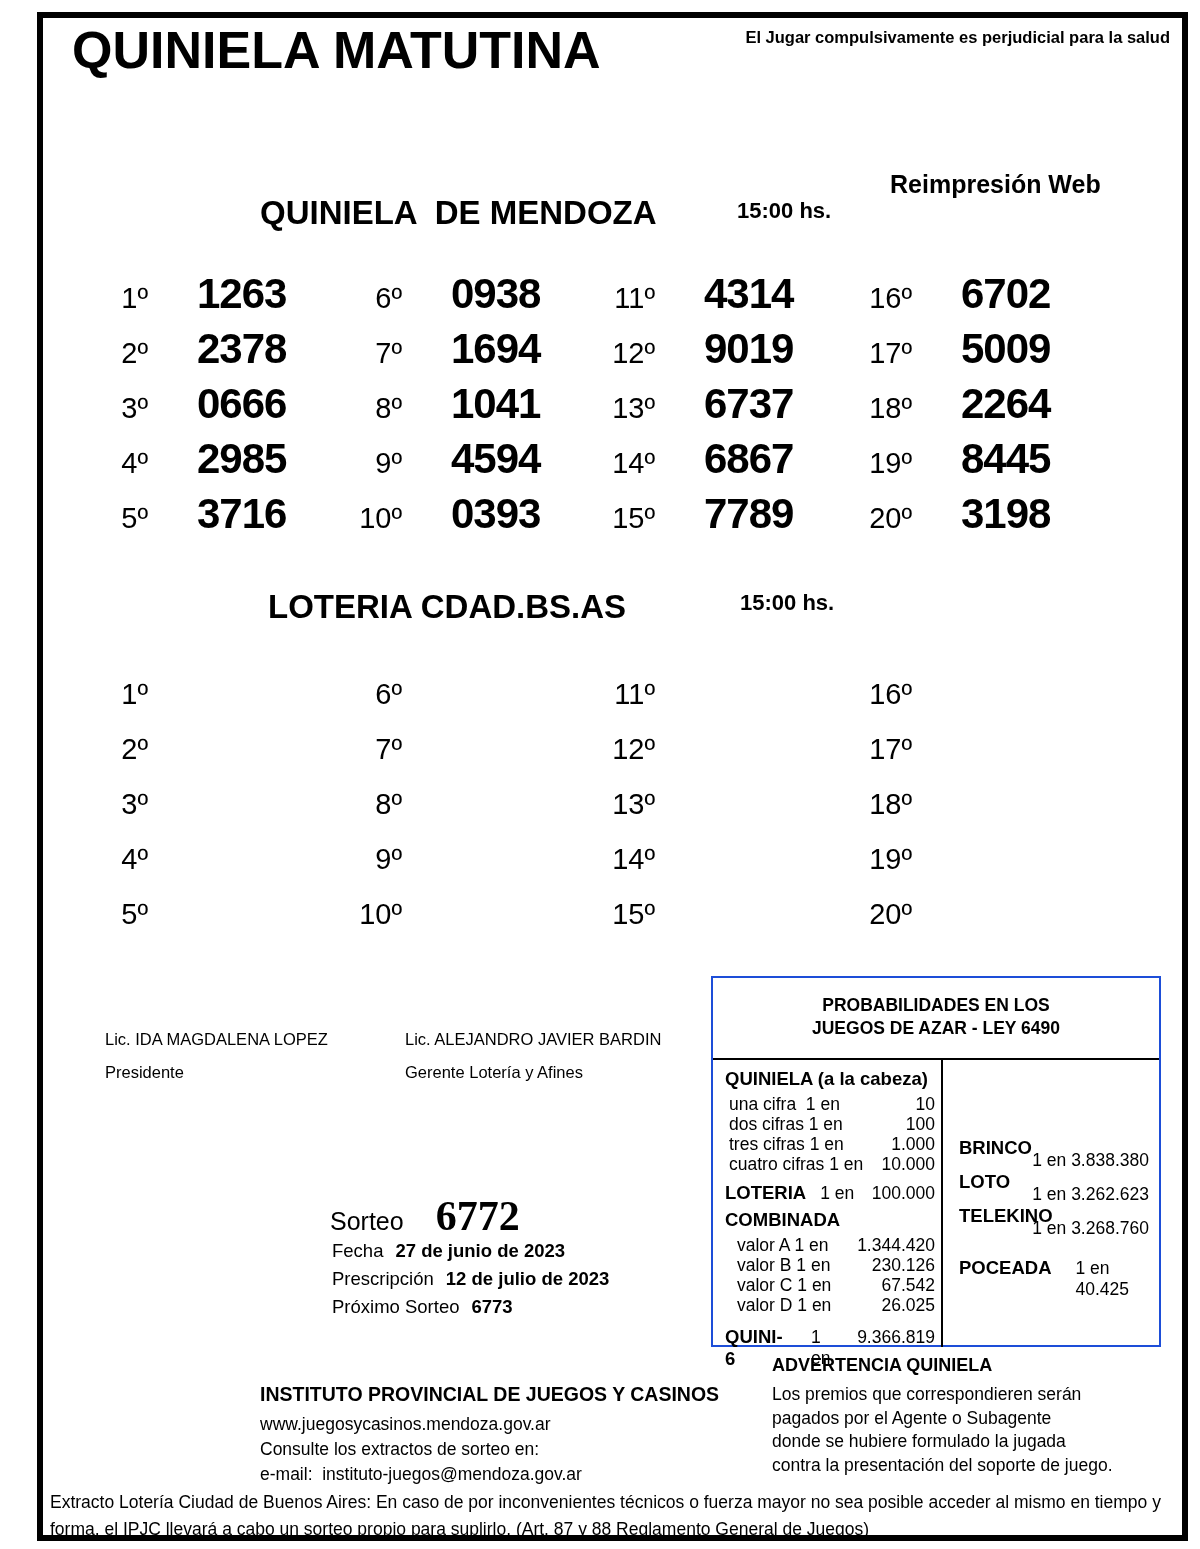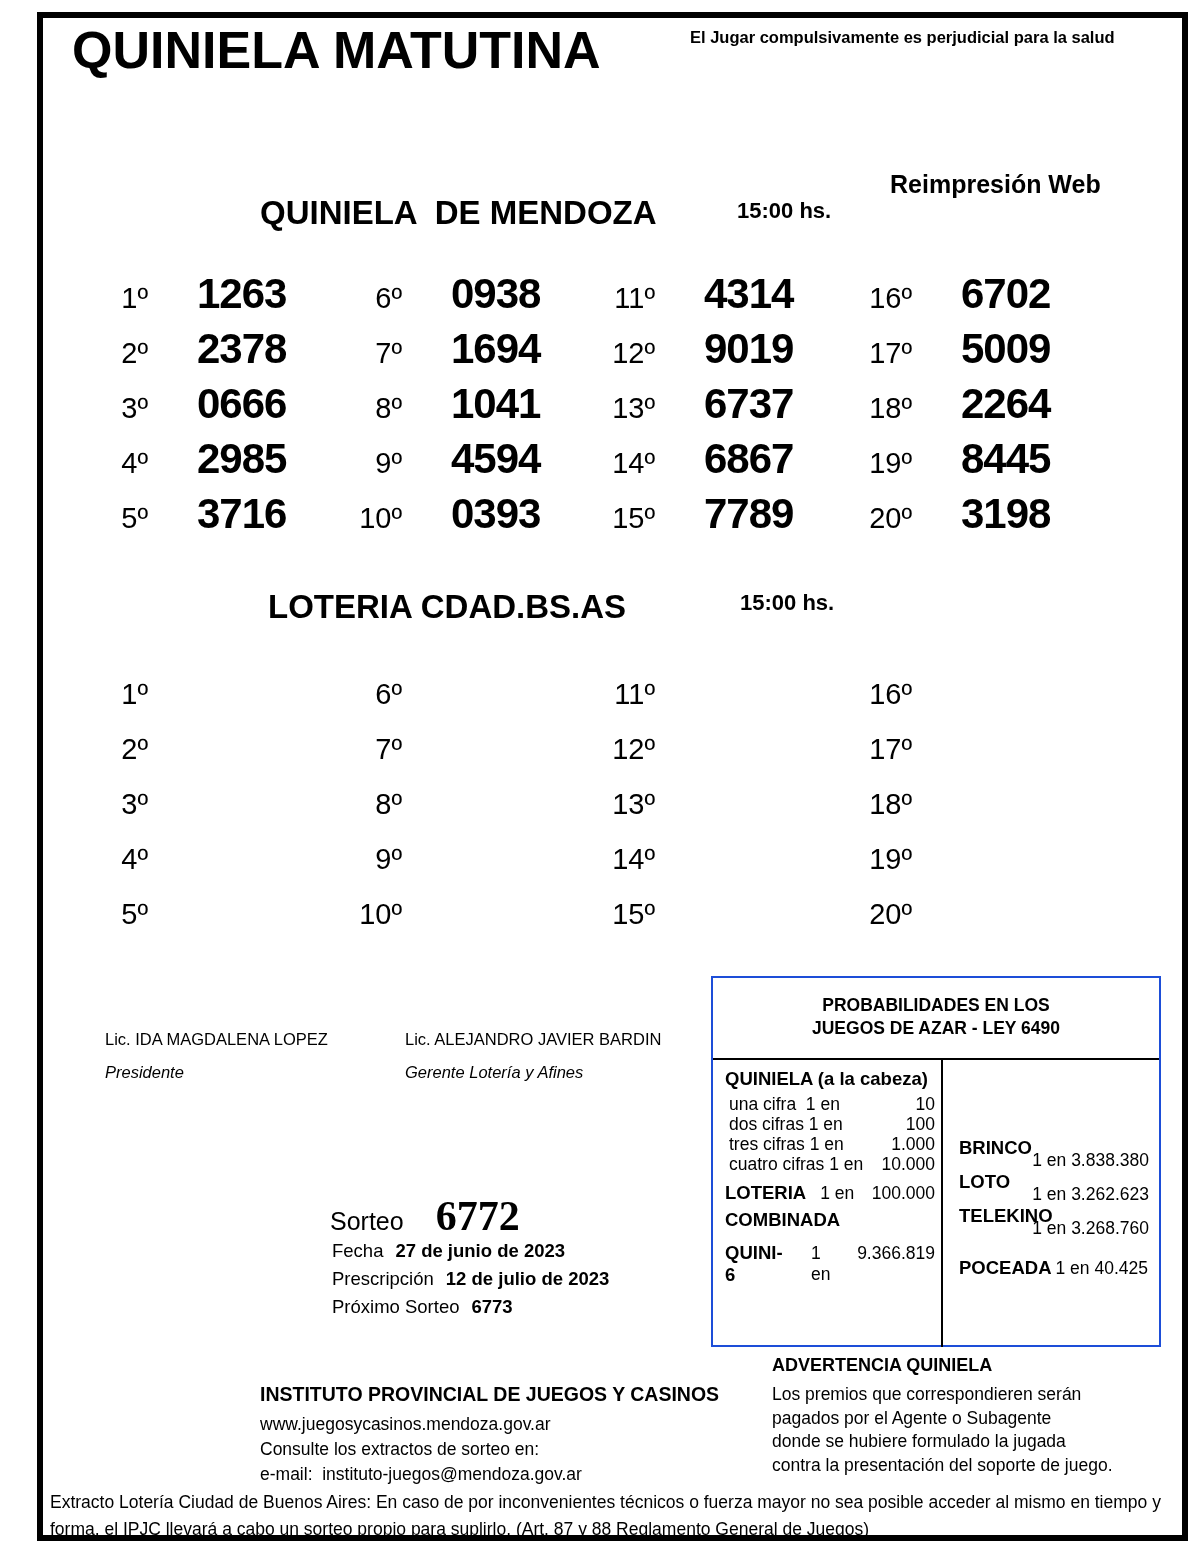--- a/index.html
+++ b/index.html
@@ -5,40 +5,40 @@
   html,body{margin:0;padding:0;}
   body{
     width:1200px;height:1549px;position:relative;overflow:hidden;
     background:#ffffff;color:#000;
     font-family:"Liberation Sans","DejaVu Sans",sans-serif;
   }
   .abs{position:absolute;}
   .page-border{left:37px;top:12px;width:1151px;height:1529px;border:6px solid #000;box-sizing:border-box;}
 
   .doc-title{left:72px;top:20px;font-size:52px;font-weight:bold;white-space:pre;}
-  .health-warning{left:690px;top:28px;width:480px;text-align:left;font-size:16.5px;font-weight:bold;}
+  .health-warning{left:690px;top:28px;width:480px;text-align:right;font-size:16.5px;font-weight:bold;}
   .reprint{left:890px;top:170px;font-size:25px;font-weight:bold;}
 
   .sec-title{font-weight:bold;font-size:33px;white-space:pre;}
   .mendoza-title{left:260px;top:194px;}
   .mendoza-time{left:737px;top:198px;font-size:22px;font-weight:bold;}
   .bsas-title{left:268px;top:588px;}
   .bsas-time{left:740px;top:590px;font-size:22px;font-weight:bold;}
 
   .results-grid{display:grid;grid-template-columns:254px 253px 257px 236px;grid-auto-flow:column;}
   .mendoza-grid{left:96px;top:270px;grid-template-rows:repeat(5,55px);}
   .bsas-grid{left:96px;top:678px;grid-template-rows:repeat(5,55px);}
   .result-cell{display:flex;align-items:baseline;gap:36px;}
   .pos{flex:0 0 52px;text-align:right;font-size:29px;}
   .num{margin-left:13px;font-size:42px;font-weight:bold;letter-spacing:-1px;}
 
   .official{font-size:16.5px;}
   .off-1{left:105px;top:1030px;}
   .off-2{left:405px;top:1030px;}
-  .official .role{margin-top:14px;font-style:italic;}
+  .official .role{margin-top:14px;}
 
   .prob-box{left:711px;top:976px;width:450px;height:371px;border:2px solid #1d4ed8;box-sizing:border-box;}
   .prob-header{height:82px;border-bottom:2px solid #000;box-sizing:border-box;text-align:center;font-weight:bold;font-size:17.5px;padding-top:16px;line-height:23px;}
   .prob-body{display:flex;height:287px;}
   .prob-left{width:230px;box-sizing:border-box;border-right:2px solid #000;padding:8px 6px 6px 12px;}
   .prob-right{flex:1;box-sizing:border-box;padding:78px 10px 8px 16px;}
   .p-sec{font-weight:bold;font-size:18.5px;margin-bottom:4px;}
   .p-row{display:flex;font-size:17.5px;line-height:20px;padding-left:4px;}
   .p-row .lbl{white-space:pre;}
   .p-row .v{margin-left:auto;}
@@ -46,21 +46,21 @@
   .p-loteria .n{font-weight:bold;font-size:18.5px;}
   .p-mid{margin-left:14px;}
   .p-loteria .v{margin-left:auto;}
   .p-comb .p-row{padding-left:12px;}
   .p-quini{display:flex;align-items:baseline;font-size:17.5px;margin-top:11px;}
   .p-quini .n{font-weight:bold;font-size:18.5px;margin-right:22px;}
   .p-quini .v{margin-left:14px;}
   .game-name{font-weight:bold;font-size:18.5px;line-height:20px;}
   .game-val{font-size:17.5px;text-align:right;margin-top:-8px;margin-bottom:2px;line-height:20px;}
   .game-inline{display:flex;align-items:baseline;margin-top:20px;font-size:17.5px;}
-  .game-inline .game-name{margin-right:4px;}
+  .game-inline .game-name{margin-right:24px;}
 
   .sorteo-line{left:330px;top:1192px;display:flex;align-items:baseline;}
   .sorteo-label{font-size:25px;}
   .sorteo-num{font-size:42px;font-weight:bold;margin-left:32px;font-family:Liberation Serif, serif;}
   .draw-line{left:332px;font-size:18.5px;}
   .draw-line b{margin-left:12px;}
   .dl-1{top:1240px;}
   .dl-2{top:1268px;}
   .dl-3{top:1296px;}
 
@@ -313,20 +313,42 @@
             <span class="lbl">cuatro cifras 1 en</span>
             <span class="v">10.000</span>
           </div>
         </div>
       <div class="p-loteria">
         <span class="n">LOTERIA</span>
         <span class="p-mid">1 en</span>
         <span class="v">100.000</span>
       </div>
       <div class="p-sec">COMBINADA</div>
+      <div class="p-comb">
+
+          <div class="p-row">
+            <span class="lbl">valor A 1 en</span>
+            <span class="v">1.344.420</span>
+          </div>
+
+          <div class="p-row">
+            <span class="lbl">valor B 1 en</span>
+            <span class="v">230.126</span>
+          </div>
+
+          <div class="p-row">
+            <span class="lbl">valor C 1 en</span>
+            <span class="v">67.542</span>
+          </div>
+
+          <div class="p-row">
+            <span class="lbl">valor D 1 en</span>
+            <span class="v">26.025</span>
+          </div>
+        </div>
       <div class="p-quini">
         <span class="n">QUINI-6</span>
         <span>1 en</span>
         <span class="v">9.366.819</span>
       </div>
     </div>
     <div class="prob-right">
       <div class="game">
         <div class="game-name">BRINCO</div>
         <div class="game-val">1 en 3.838.380</div>

